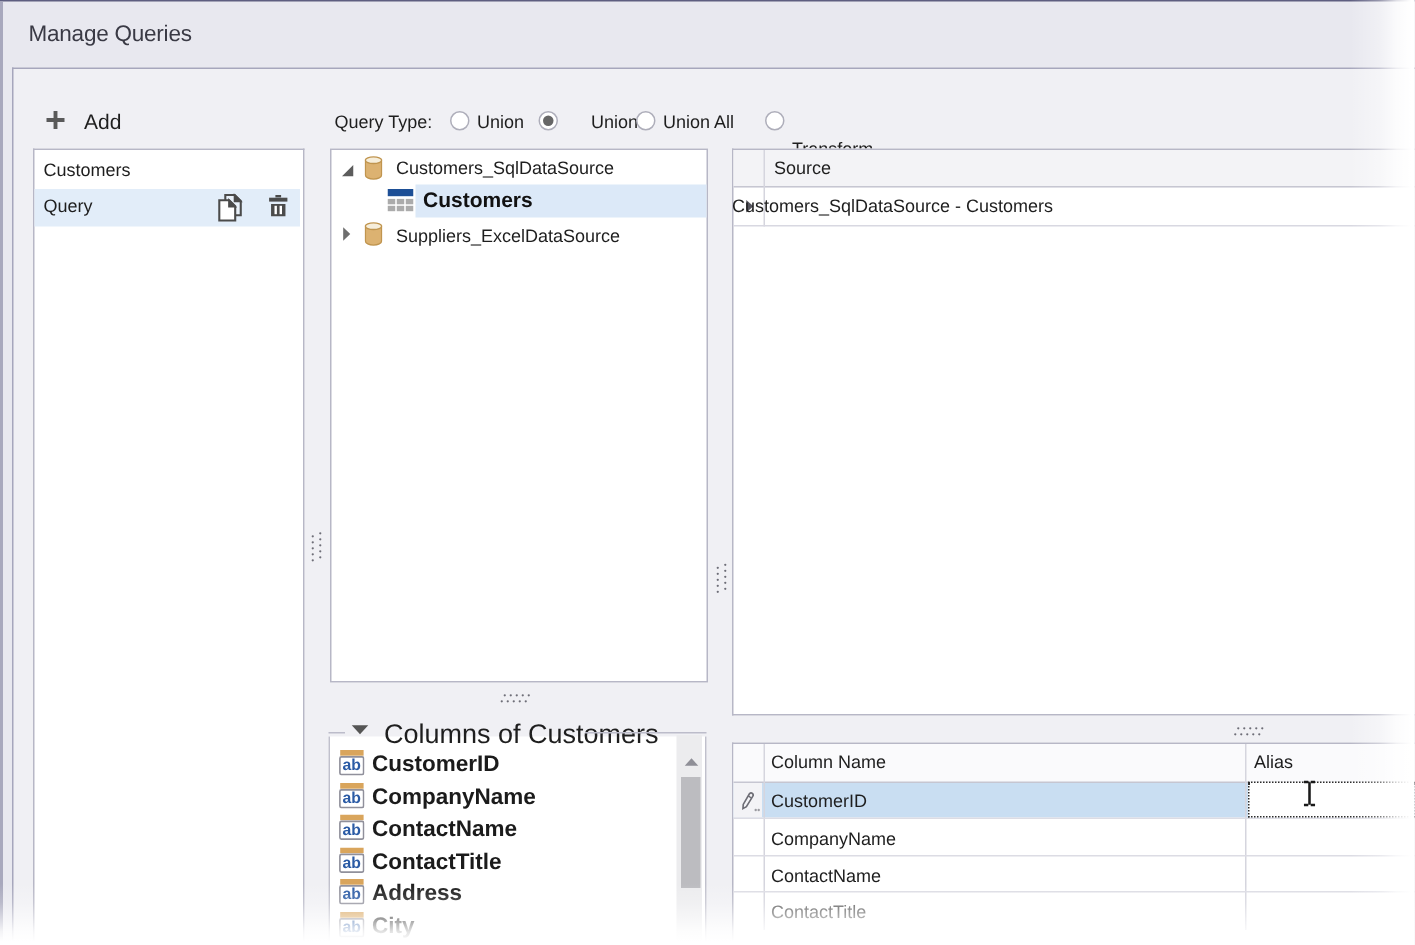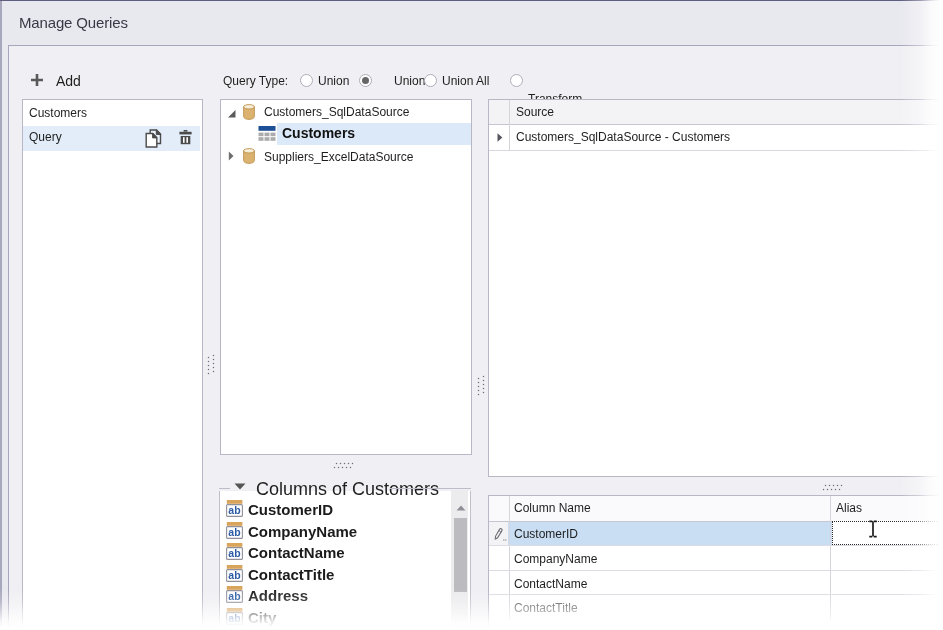--- a/index.html
+++ b/index.html
@@ -178,21 +178,21 @@
   </div>
 
 <div class="abs" style="left:488px;top:99px;width:455px;height:378px;background:#fff;border-left:1px solid #b7b7c6;border-top:1px solid #b7b7c6;border-bottom:1px solid #b7b7c6;box-sizing:border-box;"></div>
 <div class="abs" style="left:489px;top:100px;width:454px;height:24px;background:#f3f3f6;border-bottom:1px solid #c6c6d1;"></div>
 <div class="abs" style="left:509px;top:100px;width:1px;height:51px;background:#d5d5de;"></div>
 <div class="abs txt" style="left:516px;top:105px;">Source</div>
 <div class="abs" style="left:489px;top:150px;width:454px;height:1px;background:#d8d8e1;"></div>
 <svg class="abs" style="left:497px;top:133px;" width="6" height="9" viewBox="0 0 6 9">
   <polygon points="0.5,0.3 5.3,4.5 0.5,8.7" fill="#55555e"></polygon>
 </svg>
-<div class="abs txt" style="left:516px;top:130px;">Customers_SqlDataSource - Customers</div>
+<div class="abs txt" style="left:488px;top:130px;">Customers_SqlDataSource - Customers</div>
 
 <svg class="abs" style="left:822px;top:483px;" width="22" height="9" viewBox="0 0 22 9">
   <g fill="#6e6e78">
     <circle cx="1.5" cy="6.5" r="0.75"></circle>
       <circle cx="3.5" cy="2.5" r="0.75"></circle>
     <circle cx="5.5" cy="6.5" r="0.75"></circle>
       <circle cx="7.5" cy="2.5" r="0.75"></circle>
     <circle cx="9.5" cy="6.5" r="0.75"></circle>
       <circle cx="11.5" cy="2.5" r="0.75"></circle>
     <circle cx="13.5" cy="6.5" r="0.75"></circle>

